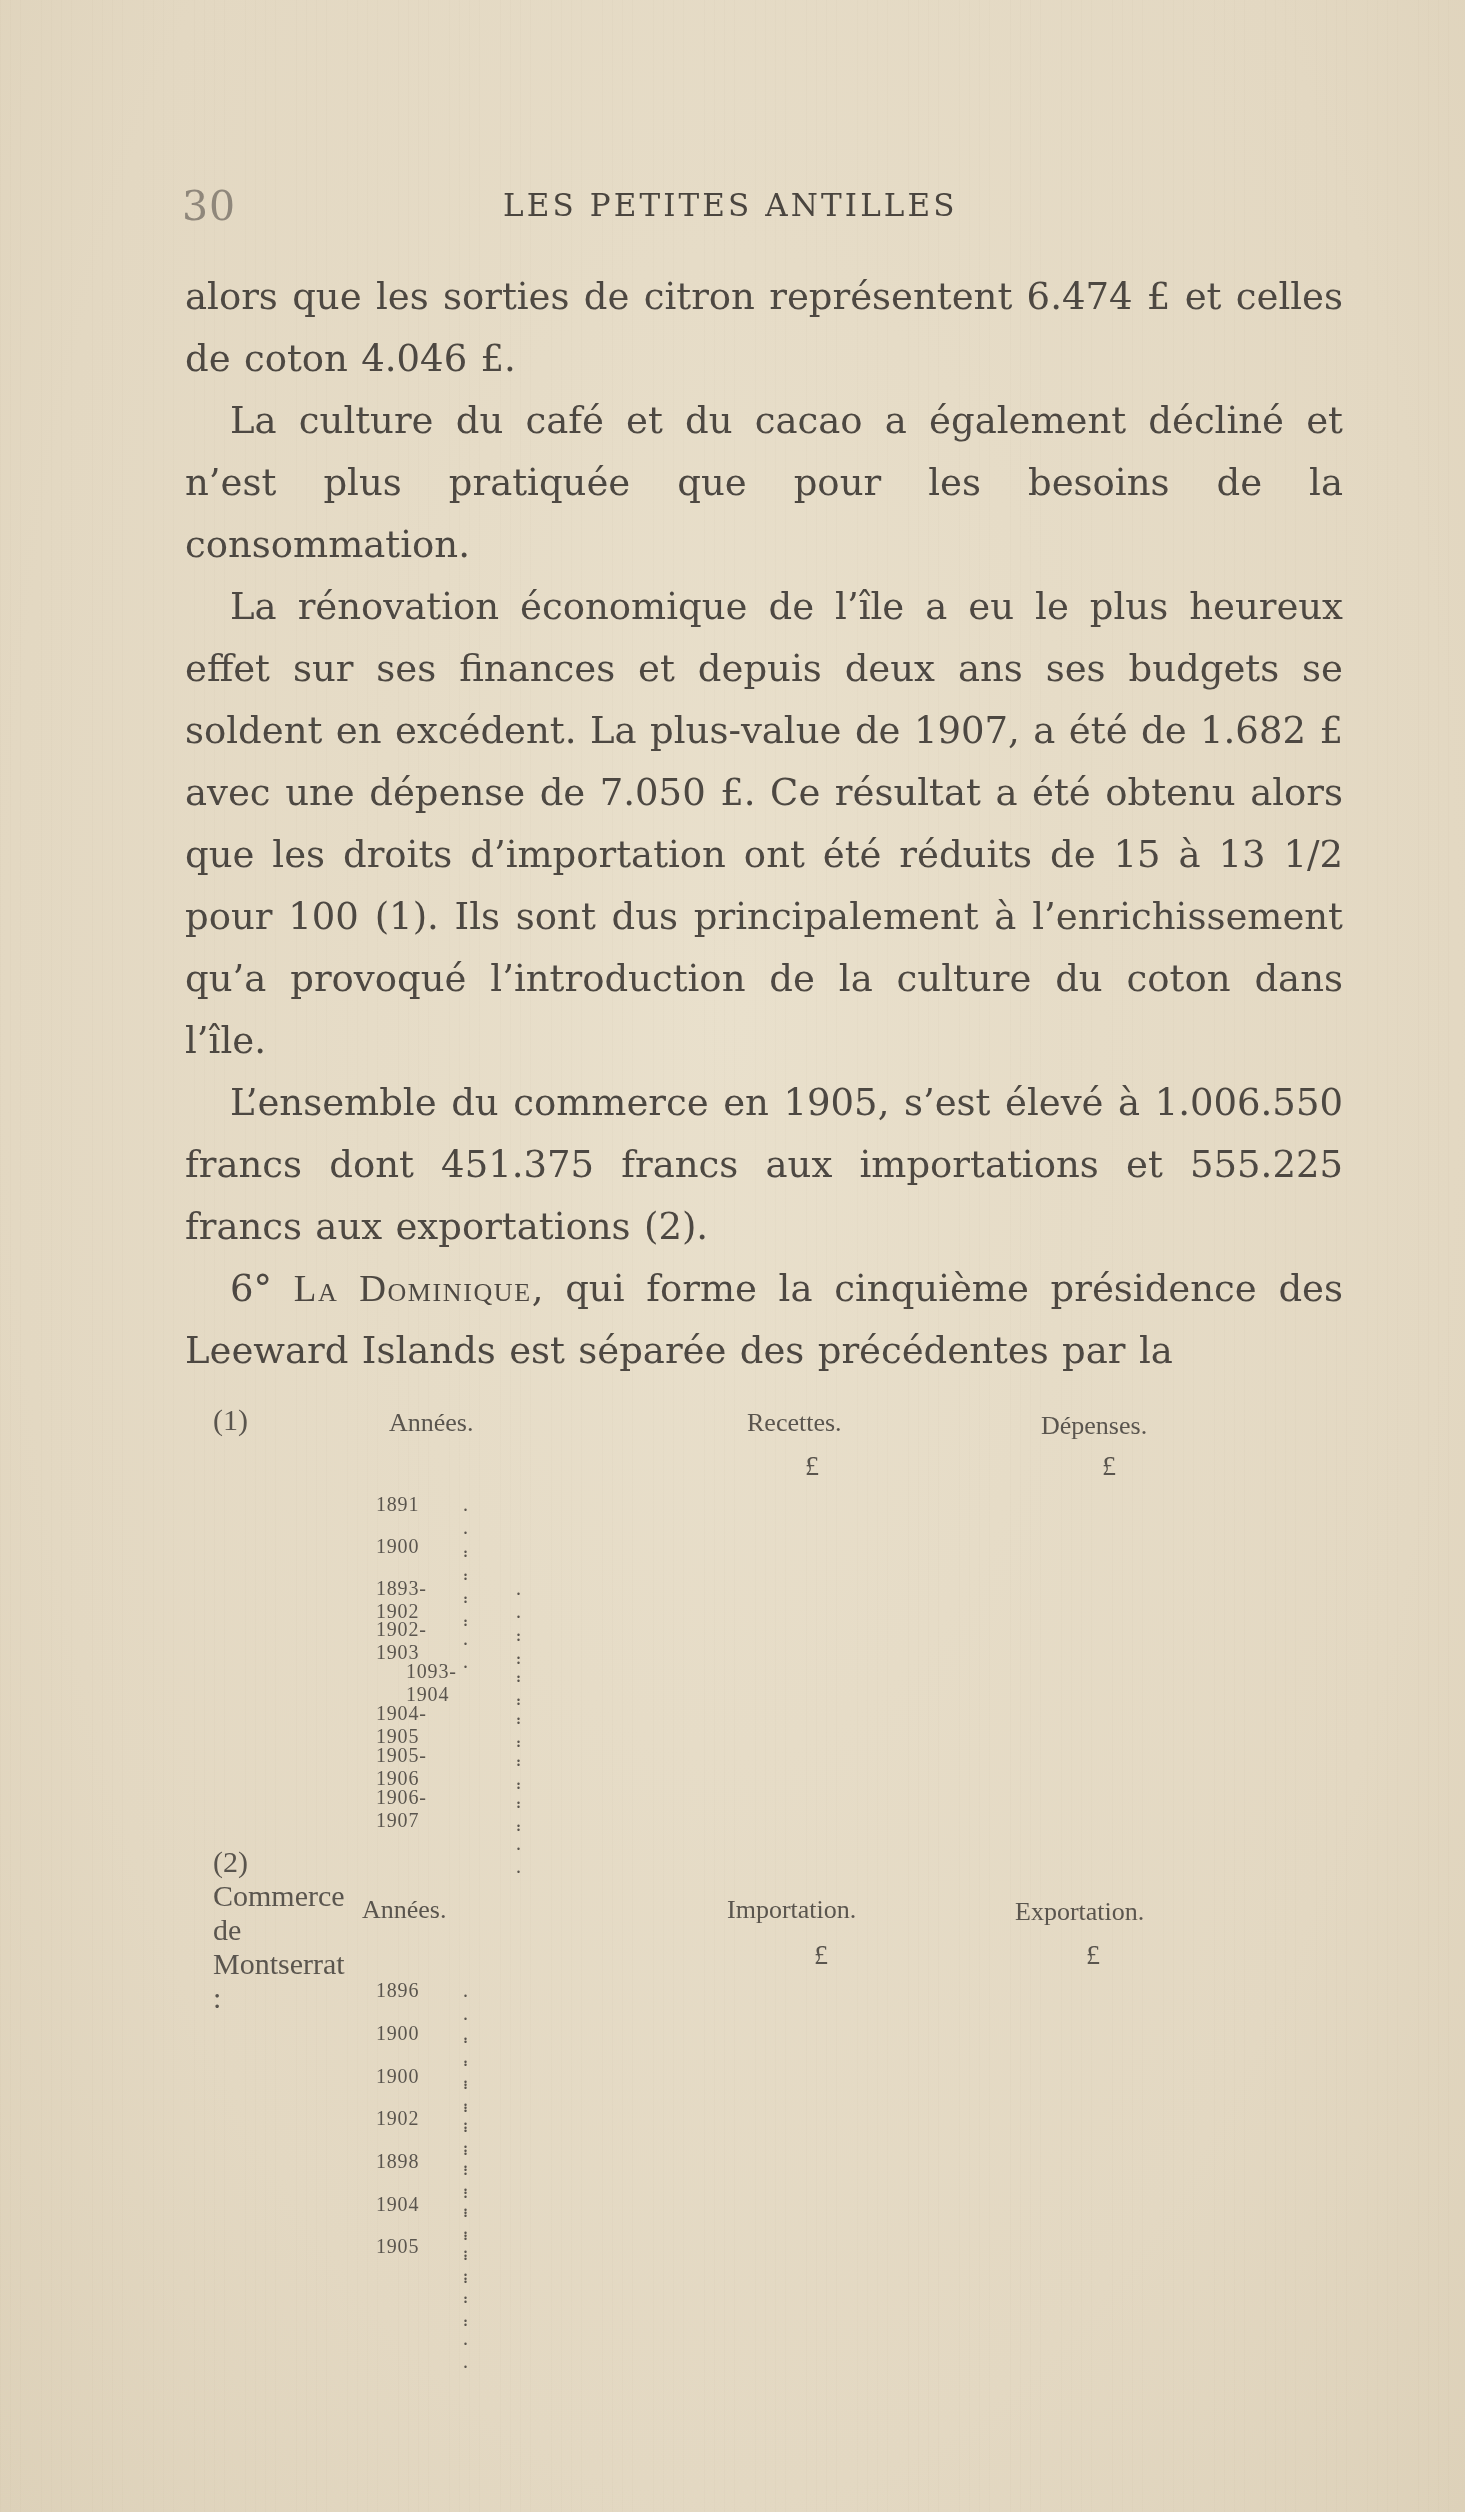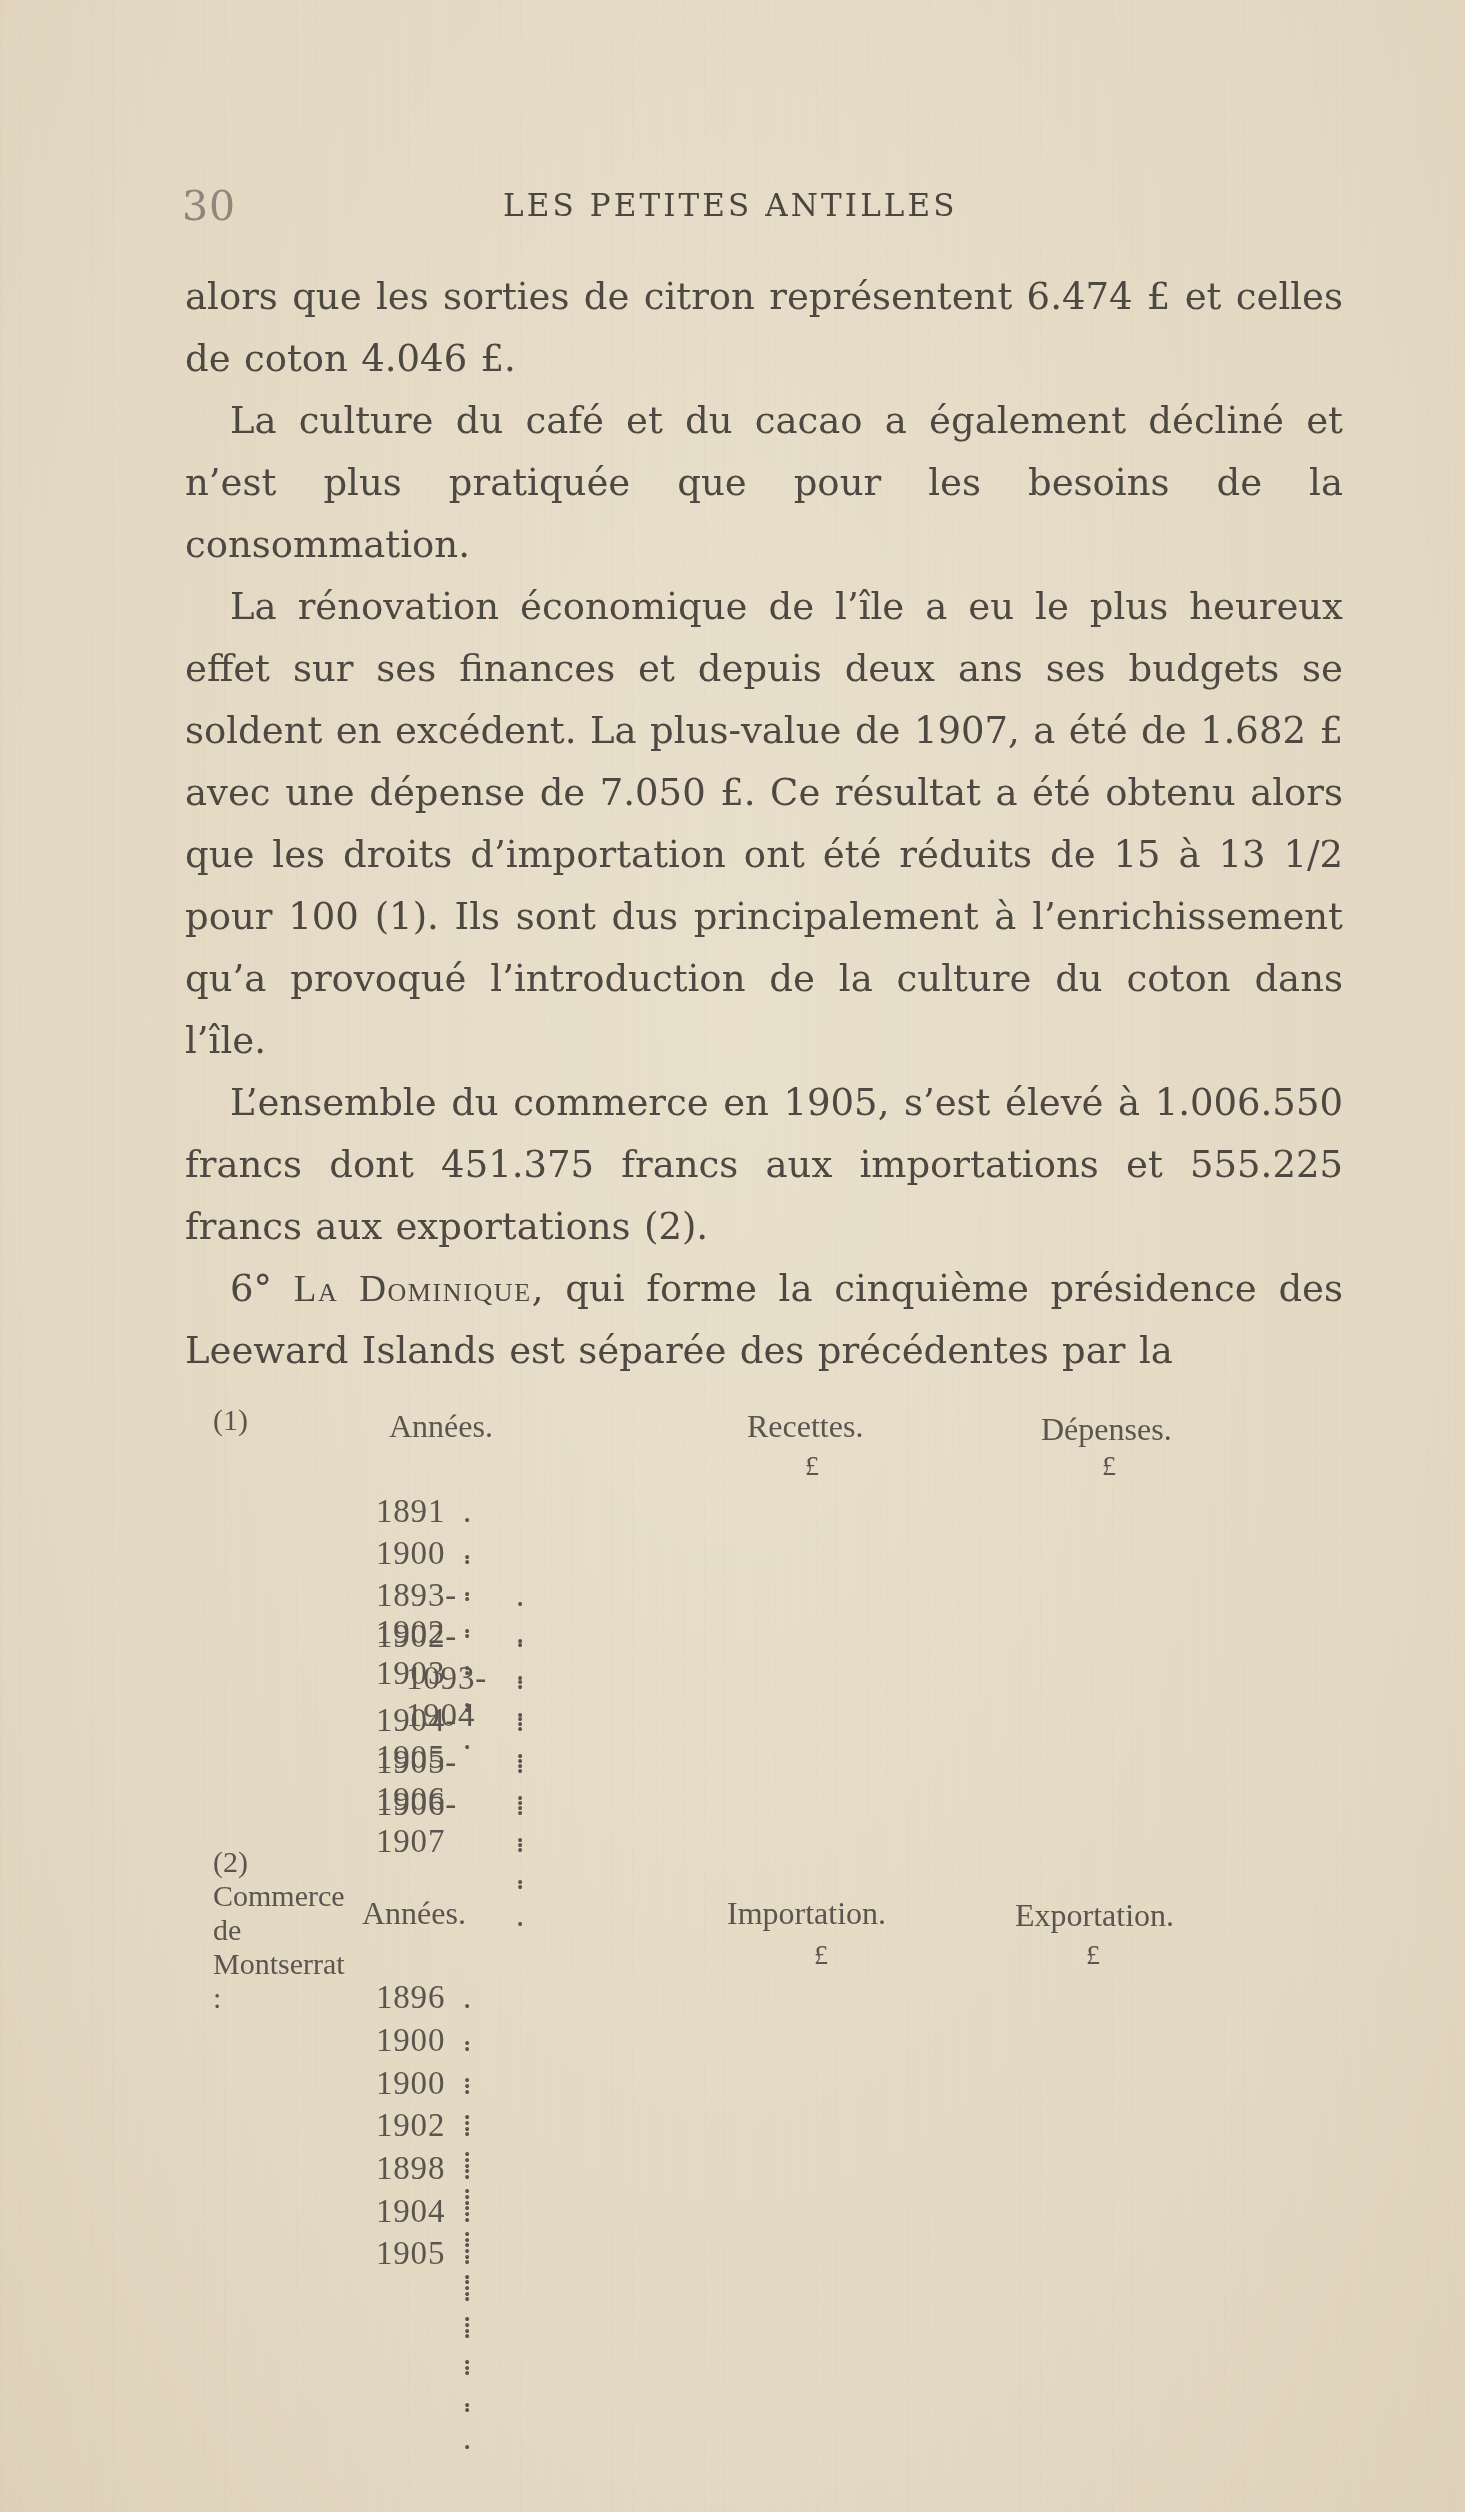--- a/index.html
+++ b/index.html
@@ -20,22 +20,22 @@
   .page-number { position: absolute; left: 0; top: 0; font-size: 41px; color: #8f877b; letter-spacing: 0.8px; }
   .running-title { position: absolute; left: 321px; top: 4.7px; font-size: 31px; letter-spacing: 3.1px; color: #4a453f; }
 
   .body-text { position: absolute; left: 185px; top: 266px; width: 1158px; }
   .para { font-size: 37px; line-height: 62px; text-align: justify; margin: 0; color: #4d4842; word-spacing: 1.6px; }
   .para.indent { text-indent: 45px; }
   .smallcaps { font-variant: small-caps; letter-spacing: 1.6px; font-family: Liberation Serif, serif; }
 
   .fn { position: absolute; color: #5a554e; font-family: "Liberation Serif", serif; }
   .fn-label { position: absolute; font-size: 30px; }
-  .col { position: absolute; font-size: 32px; }
-  .row { position: absolute; font-size: 33px; letter-spacing: 0.8px; }
+  .col { position: absolute; font-size: 26px; }
+  .row { position: absolute; font-size: 20px; letter-spacing: 0.8px; }
   .pound { position: absolute; font-size: 28px; }
   .dots { letter-spacing: 8.6px; }
 </style>
 </head>
 <body>
 
 <div class="page">
 
   <div class="running-head">
     <span class="page-number">30</span>

